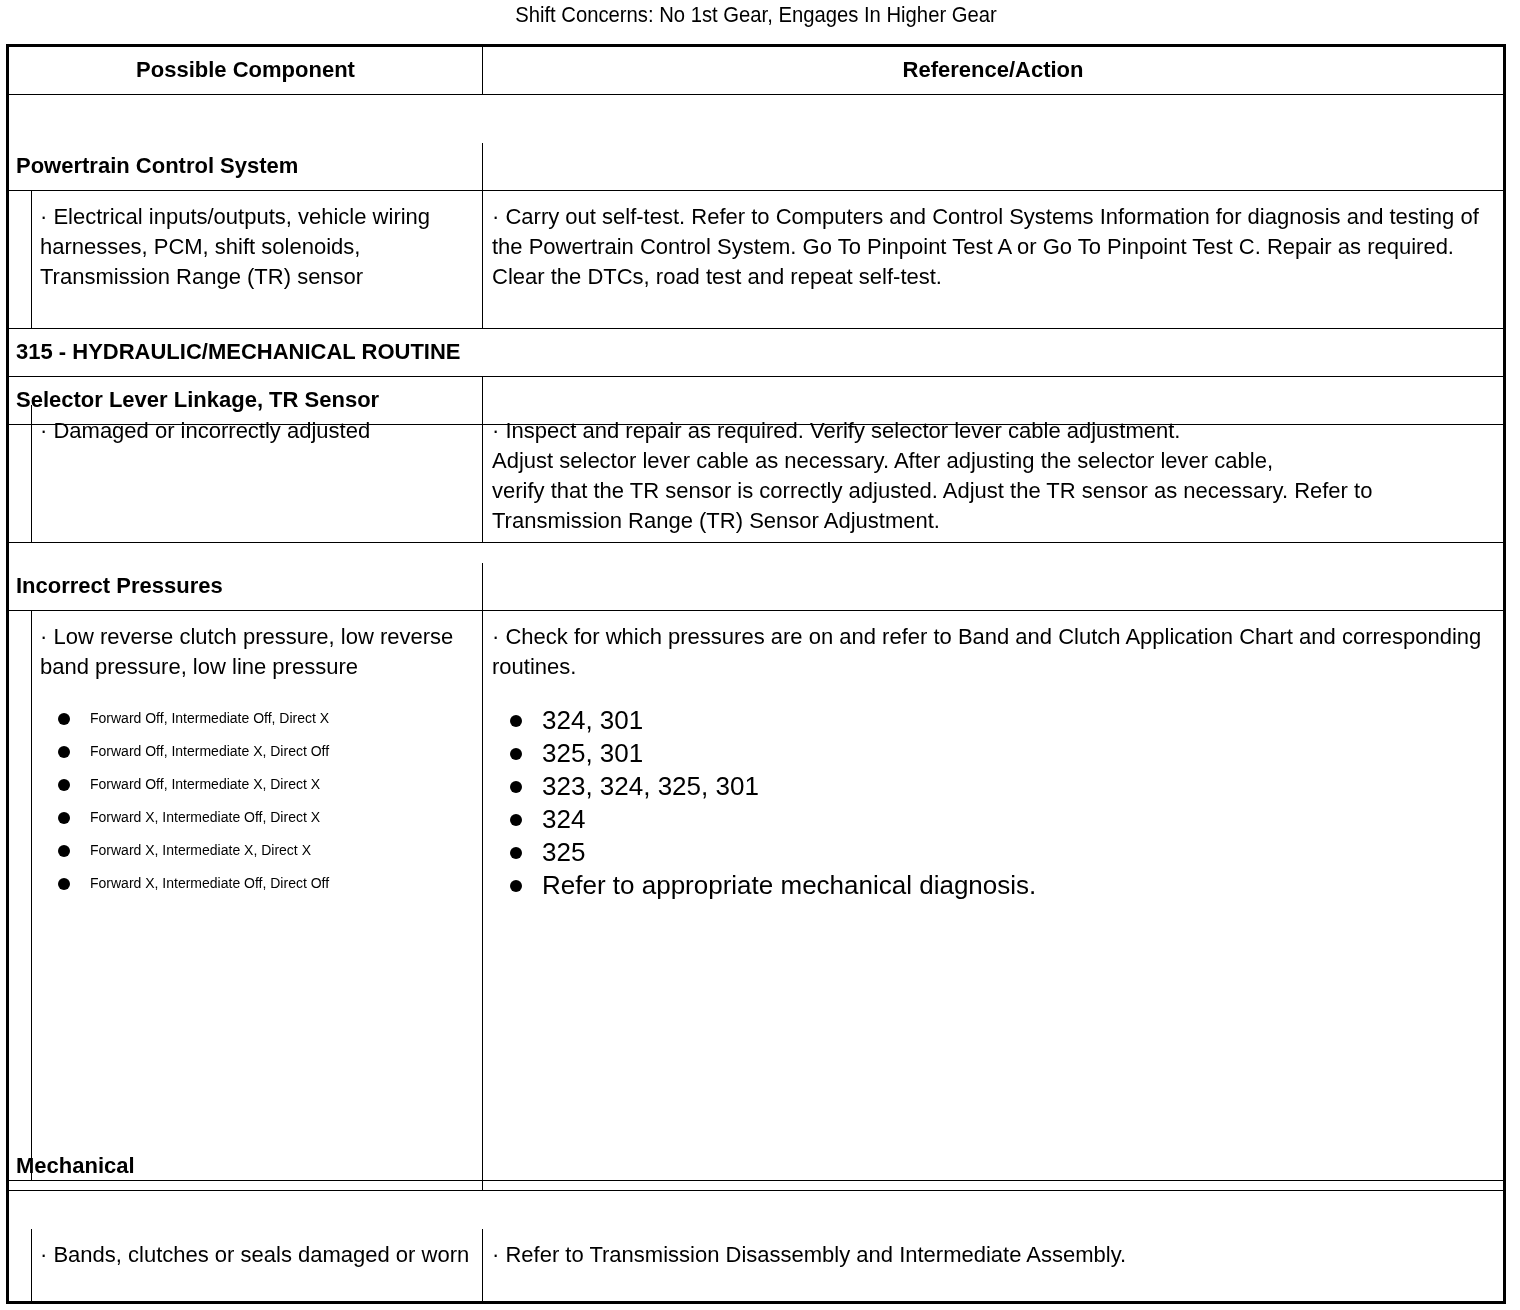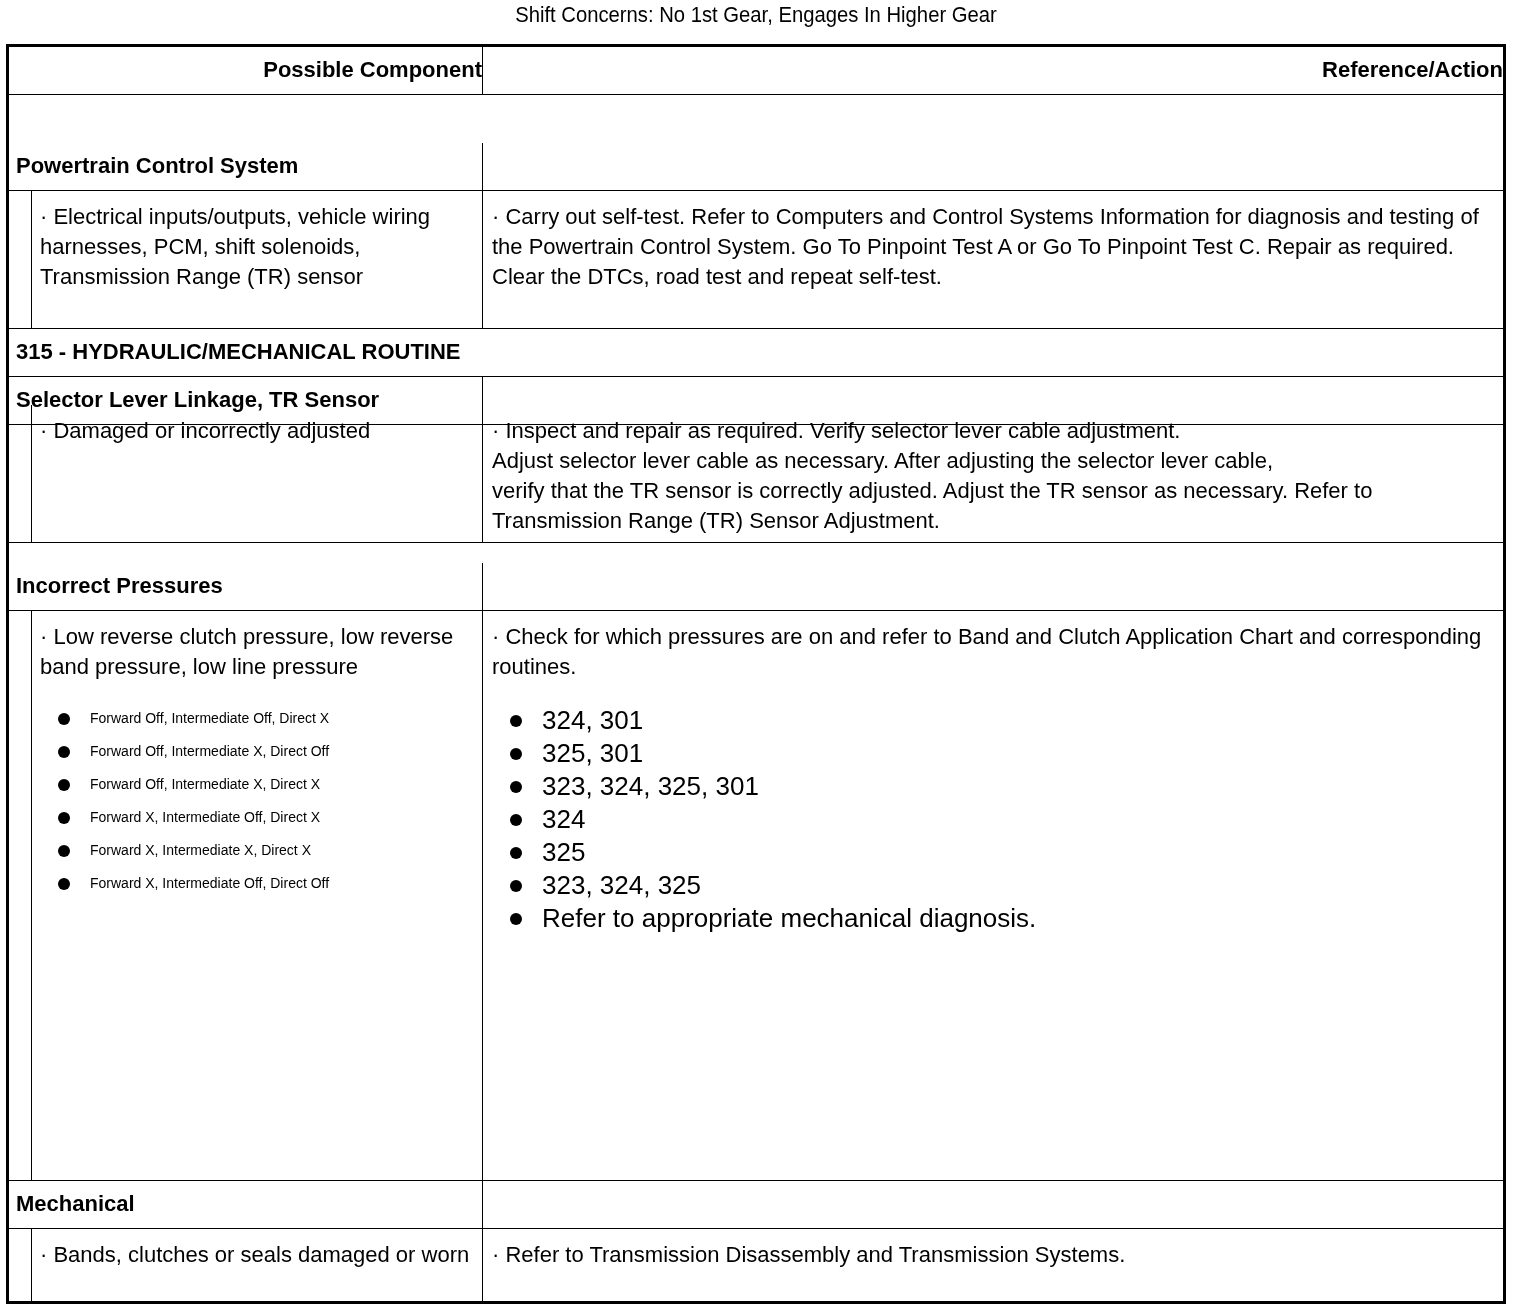--- a/index.html
+++ b/index.html
@@ -4,21 +4,21 @@
 <style>
   html, body { margin:0; padding:0; background:#fff; }
   body { width:1520px; height:1310px; position:relative; font-family:"Liberation Sans", sans-serif; color:#000; overflow:hidden; }
   .title { position:absolute; top:2px; left:0; width:1512px; text-align:center; font-size:22px; line-height:26px; transform:scaleX(0.92); }
   .tbl { position:absolute; left:6px; top:44px; width:1500px; height:1260px; border:3px solid #000; box-sizing:border-box; }
   .row { position:absolute; left:0; right:0; border-bottom:1.5px solid #000; box-sizing:border-box; }
   .row.last { border-bottom:none; }
   .c1 { position:absolute; left:0; top:0; bottom:0; width:474px; border-right:1.5px solid #000; box-sizing:border-box; }
   .c2 { position:absolute; left:474px; right:0; top:0; bottom:0; }
   .full { position:absolute; left:0; right:0; top:0; bottom:0; }
-  .hdr { font-weight:bold; font-size:22px; text-align:right; line-height:46px; }
+  .hdr { font-weight:bold; font-size:22px; text-align:center; line-height:46px; }
   .sec { font-weight:bold; font-size:22px; line-height:46px; padding-left:7px; white-space:nowrap; }
   .indent { position:absolute; left:22px; top:0; bottom:0; border-left:1.5px solid #000; }
   .txt { font-size:22px; line-height:30px; }
   .c1 .txt { position:absolute; left:31px; top:11px; right:8px; }
   .c2 .txt { position:absolute; left:9px; top:11px; right:8px; }
   ul.bl { list-style:none; margin:0; padding:0; }
   ul.bl li { position:relative; }
   ul.bl li::before { content:""; position:absolute; width:12px; height:12px; border-radius:50%; background:#000; }
   .lbul li { padding-left:50px; line-height:29px; margin-bottom:4px; font-size:14px; }
   .lbul li::before { left:18px; top:9px; }
@@ -96,34 +96,33 @@
     </div>
     <div class="c2">
       <div class="txt">
         <div>· Check for which pressures are on and refer to Band and Clutch Application Chart and corresponding routines.</div>
         <ul class="bl rbul" style="margin-top:22px;">
           <li>324, 301</li>
           <li>325, 301</li>
           <li>323, 324, 325, 301</li>
           <li>324</li>
           <li>325</li>
-          <li>323, 324, 325</li>
           <li>Refer to appropriate mechanical diagnosis.</li>
         </ul>
       </div>
     </div>
   </div>
 
-  <div class="row" style="top:1134px;height:48px;">
+  <div class="row" style="top:1096px;height:48px;">
     <div class="c1 sec">Mechanical</div>
     <div class="c2"></div>
   </div>
   <div class="row last" style="top:1182px;height:72px;">
     <div class="c1">
       <div class="indent"></div>
       <div class="txt">· Bands, clutches or seals damaged or worn</div>
     </div>
     <div class="c2">
-      <div class="txt">· Refer to Transmission Disassembly and Transmission Systems.</div>
+      <div class="txt">· Refer to Transmission Disassembly and Intermediate Assembly.</div>
     </div>
   </div>
 
 </div>
 
 </body></html>

